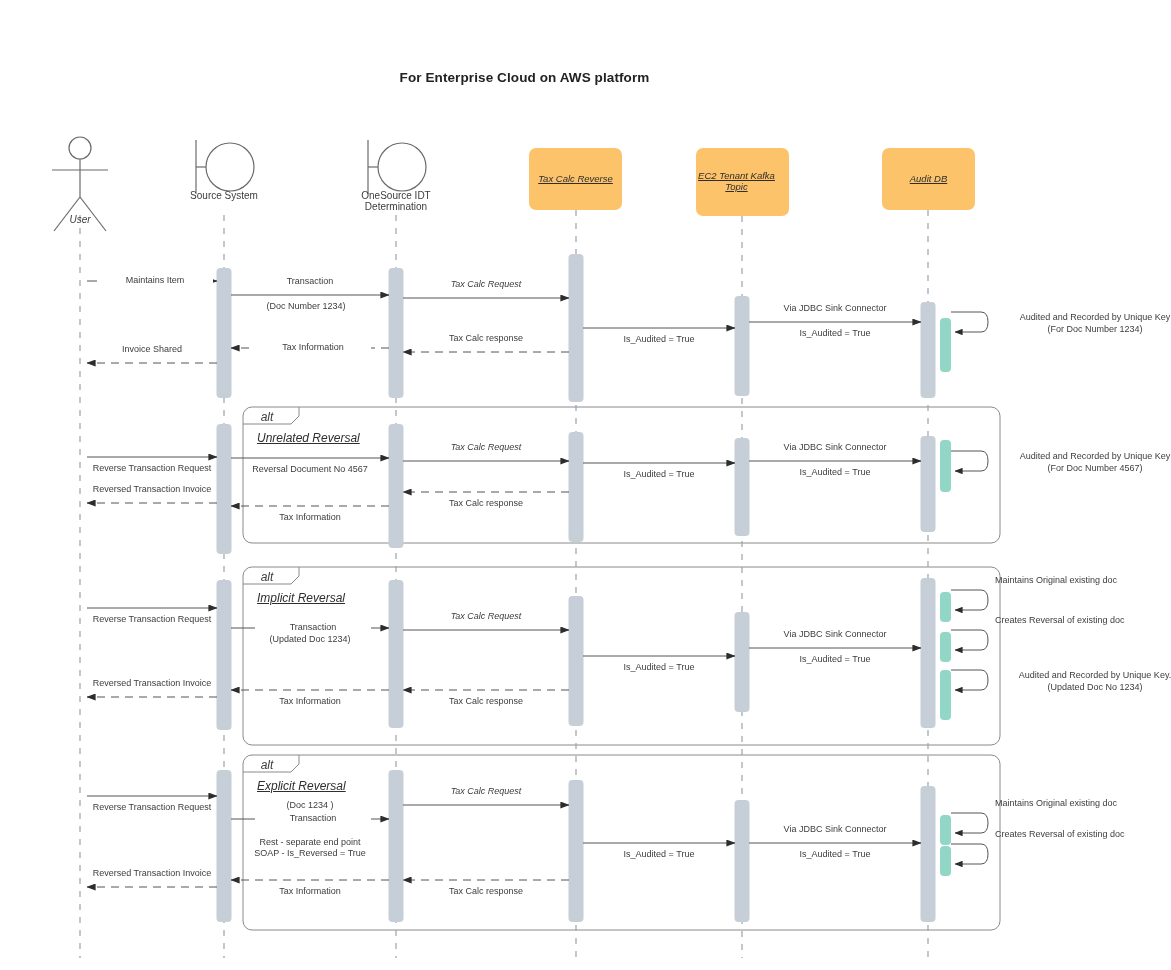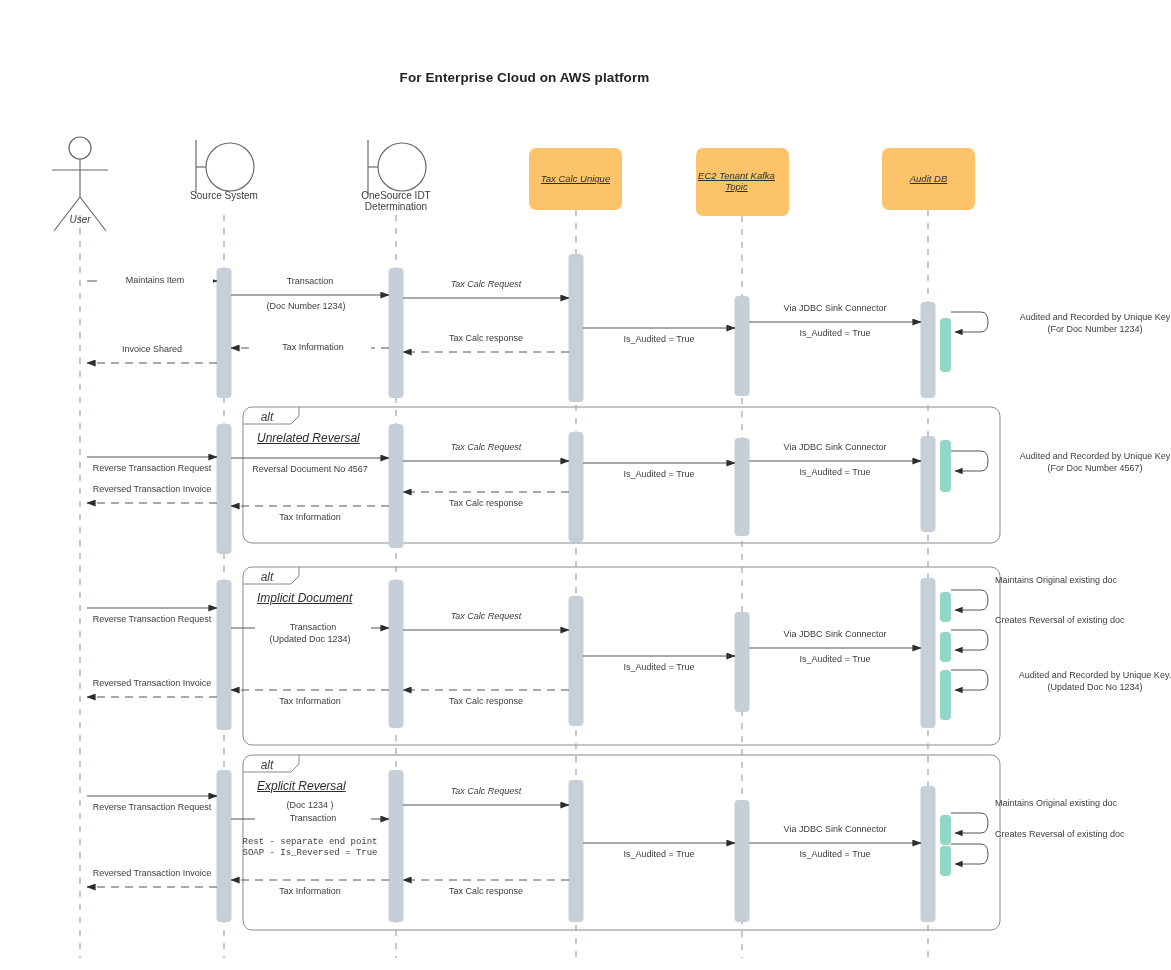--- a/index.html
+++ b/index.html
@@ -161,28 +161,28 @@
       <line x1="217" y1="887" x2="87" y2="887" stroke="#555" stroke-width="1" stroke-dasharray="8 6" marker-end="url(#arrHead)"></line>
     </g>
 </svg>
 
 <div class="ttl">For Enterprise Cloud on AWS platform</div>
 
 <div id="overlay">
     <div class="frag-kw" style="left: 243px; top: 410px; width: 48px;">alt</div>
     <div class="frag-cond" style="left: 257px; top: 431px;">Unrelated Reversal</div>
     <div class="frag-kw" style="left: 243px; top: 570px; width: 48px;">alt</div>
-    <div class="frag-cond" style="left: 257px; top: 591px;">Implicit Document</div>
+    <div class="frag-cond" style="left: 257px; top: 591px;">Implicit Reversal</div>
     <div class="frag-kw" style="left: 243px; top: 758px; width: 48px;">alt</div>
     <div class="frag-cond" style="left: 257px; top: 779px;">Explicit Reversal</div>
     <div class="head-lbl" style="left: 20px; top: 214px; width: 120px; font-style: italic; text-align: center;">User</div>
     <div class="head-lbl" style="left: 154px; top: 190px; width: 140px;">Source System</div>
     <div class="head-lbl" style="left: 326px; top: 190px; width: 140px;">OneSource IDT
 Determination</div>
-    <div class="box-lbl" style="left: 529px; top: 172.5px; width: 93px;">Tax Calc Unique</div>
+    <div class="box-lbl" style="left: 529px; top: 172.5px; width: 93px;">Tax Calc Reverse</div>
     <div class="box-lbl" style="left: 696px; top: 170px; width: 81px;">EC2 Tenant Kafka
 Topic</div>
     <div class="box-lbl" style="left: 882px; top: 172.5px; width: 93px;">Audit DB</div>
     <div class="msg" style="left: 97px; top: 275px; width: auto; background: rgb(255, 255, 255); min-width: 110px; padding: 0px 3px;">Maintains Item</div>
     <div class="msg" style="left: 231px; top: 276px; width: 158px; background: transparent;">Transaction</div>
     <div class="msg" style="left: 231px; top: 301px; width: 150px; background: transparent;">(Doc Number 1234)</div>
     <div class="msg it" style="left: 403px; top: 279px; width: 166px; background: transparent;">Tax Calc Request</div>
     <div class="msg" style="left: 583px; top: 334px; width: 152px; background: transparent;">Is_Audited = True</div>
     <div class="msg" style="left: 749px; top: 303px; width: 172px; background: transparent;">Via JDBC Sink Connector</div>
     <div class="msg" style="left: 749px; top: 328px; width: 172px; background: transparent;">Is_Audited = True</div>
@@ -212,21 +212,21 @@
     <div class="note" style="left: 995px; top: 574px; width: 190px; text-align: left;">Maintains Original existing doc</div>
     <div class="note" style="left: 995px; top: 614px; width: 190px; text-align: left;">Creates Reversal of existing doc</div>
     <div class="note" style="left: 995px; top: 669px; width: 200px; text-align: center;">Audited and Recorded by Unique Key.
 (Updated Doc No 1234)</div>
     <div class="msg" style="left: 403px; top: 696px; width: 166px; background: transparent;">Tax Calc response</div>
     <div class="msg" style="left: 231px; top: 696px; width: 158px; background: transparent;">Tax Information</div>
     <div class="msg" style="left: 82px; top: 678px; width: 140px; background: transparent;">Reversed Transaction Invoice</div>
     <div class="msg" style="left: 82px; top: 802px; width: 140px; background: transparent;">Reverse Transaction Request</div>
     <div class="msg" style="left: 255px; top: 813px; width: auto; background: rgb(255, 255, 255); min-width: 110px; padding: 0px 3px;">Transaction</div>
     <div class="msg" style="left: 231px; top: 800px; width: 158px; background: transparent;">(Doc 1234 )</div>
-    <div class="msg" style="left: 231px; top: 837px; width: 158px; background: transparent; font-family: Liberation Mono, monospace;">Rest - separate end point
+    <div class="msg" style="left: 231px; top: 837px; width: 158px; background: transparent;">Rest - separate end point
 SOAP - Is_Reversed = True</div>
     <div class="msg it" style="left: 403px; top: 786px; width: 166px; background: transparent;">Tax Calc Request</div>
     <div class="msg" style="left: 583px; top: 849px; width: 152px; background: transparent;">Is_Audited = True</div>
     <div class="msg" style="left: 749px; top: 824px; width: 172px; background: transparent;">Via JDBC Sink Connector</div>
     <div class="msg" style="left: 749px; top: 849px; width: 172px; background: transparent;">Is_Audited = True</div>
     <div class="note" style="left: 995px; top: 797px; width: 190px; text-align: left;">Maintains Original  existing doc</div>
     <div class="note" style="left: 995px; top: 828px; width: 190px; text-align: left;">Creates Reversal of existing doc</div>
     <div class="msg" style="left: 403px; top: 886px; width: 166px; background: transparent;">Tax Calc response</div>
     <div class="msg" style="left: 231px; top: 886px; width: 158px; background: transparent;">Tax Information</div>
     <div class="msg" style="left: 82px; top: 868px; width: 140px; background: transparent;">Reversed Transaction Invoice</div>

